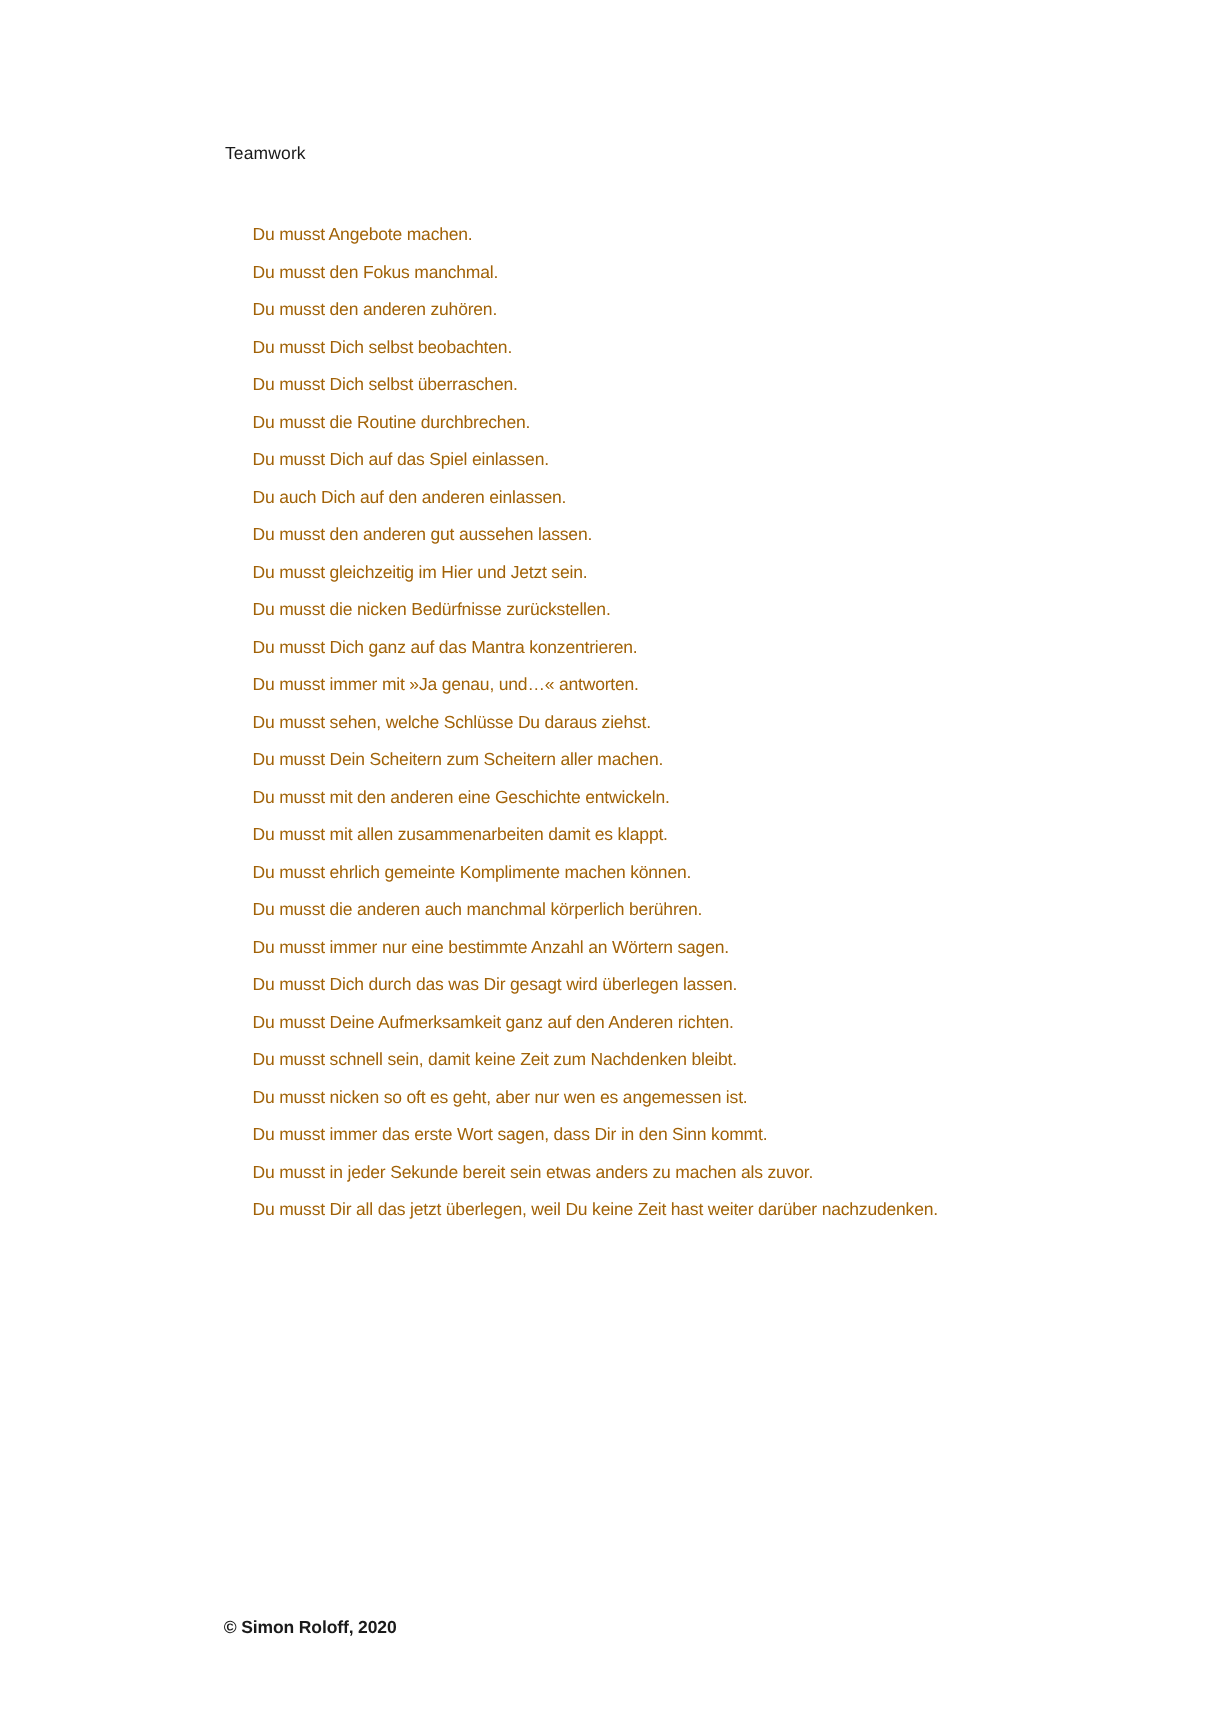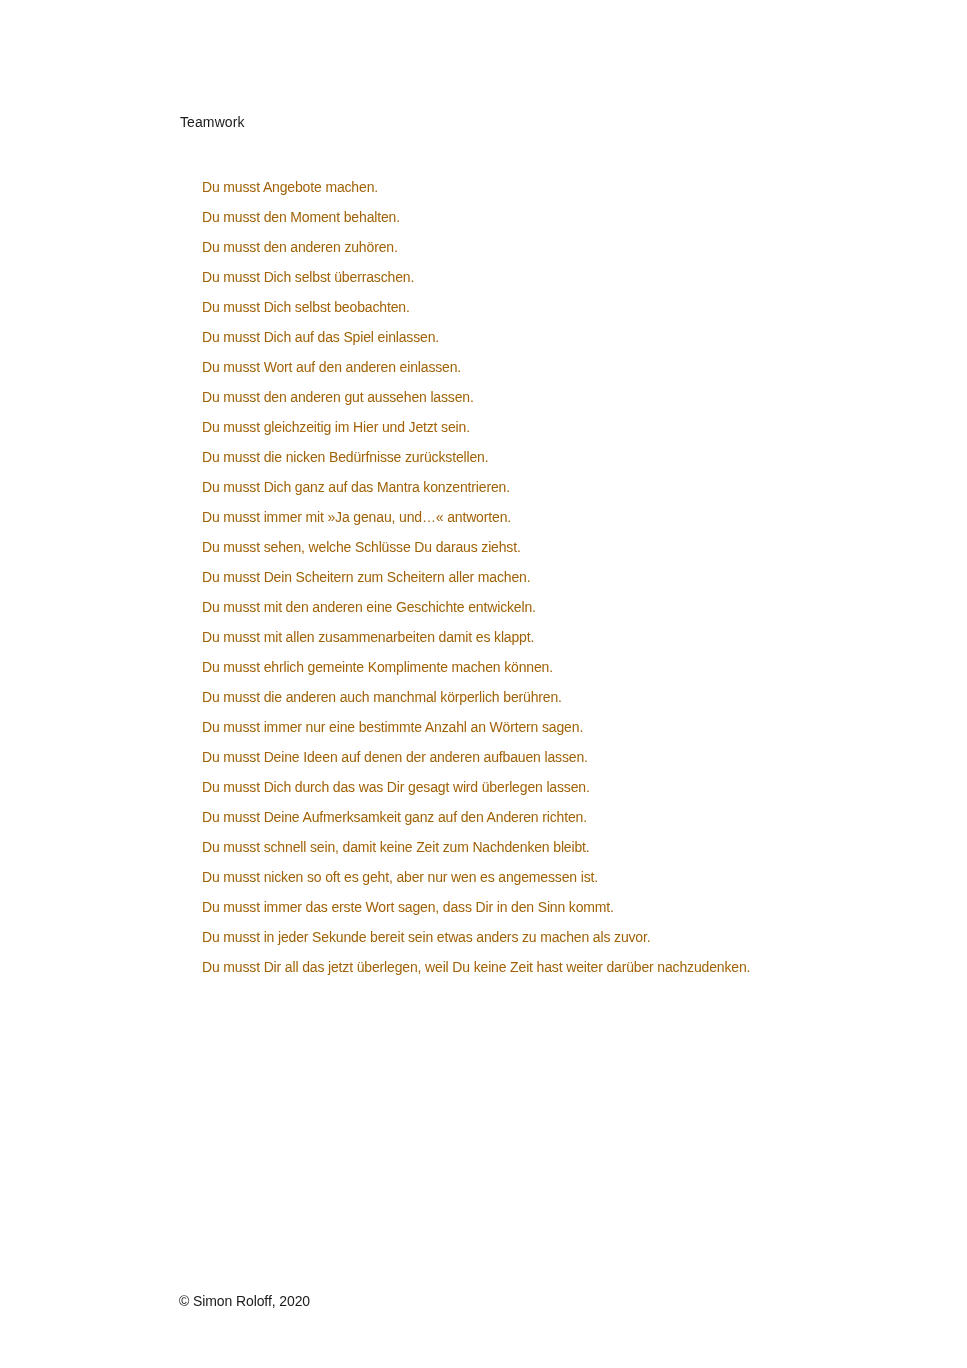--- a/index.html
+++ b/index.html
@@ -42,53 +42,53 @@
     letter-spacing: -0.15px;
     white-space: nowrap;
     color: #a16207;
   }
   .footer {
     position: absolute;
     left: 147px;
     top: 1286px;
     margin: 0;
     font-size: 14px;
-    font-weight: 400;
+    font-weight: 700;
     line-height: 30px;
     letter-spacing: -0.1px;
     color: #1a1a1a;
   }
 </style>
 </head>
 <body>
 
 <div class="page">
   <h1 class="title">Teamwork</h1>
 
   <div class="lines">
       <p class="line">Du musst Angebote machen.</p>
-      <p class="line">Du musst den Moment behalten.</p>
+      <p class="line">Du musst den Fokus manchmal.</p>
       <p class="line">Du musst den anderen zuhören.</p>
+      <p class="line">Du musst Dich selbst beobachten.</p>
       <p class="line">Du musst Dich selbst überraschen.</p>
-      <p class="line">Du musst Dich selbst beobachten.</p>
+      <p class="line">Du musst die Routine durchbrechen.</p>
       <p class="line">Du musst Dich auf das Spiel einlassen.</p>
-      <p class="line">Du musst Wort auf den anderen einlassen.</p>
+      <p class="line">Du auch Dich auf den anderen einlassen.</p>
       <p class="line">Du musst den anderen gut aussehen lassen.</p>
       <p class="line">Du musst gleichzeitig im Hier und Jetzt sein.</p>
       <p class="line">Du musst die nicken Bedürfnisse zurückstellen.</p>
       <p class="line">Du musst Dich ganz auf das Mantra konzentrieren.</p>
       <p class="line">Du musst immer mit »Ja genau, und…« antworten.</p>
       <p class="line">Du musst sehen, welche Schlüsse Du daraus ziehst.</p>
       <p class="line">Du musst Dein Scheitern zum Scheitern aller machen.</p>
       <p class="line">Du musst mit den anderen eine Geschichte entwickeln.</p>
       <p class="line">Du musst mit allen zusammenarbeiten damit es klappt.</p>
       <p class="line">Du musst ehrlich gemeinte Komplimente machen können.</p>
       <p class="line">Du musst die anderen auch manchmal körperlich berühren.</p>
       <p class="line">Du musst immer nur eine bestimmte Anzahl an Wörtern sagen.</p>
-      <p class="line">Du musst Deine Ideen auf denen der anderen aufbauen lassen.</p>
       <p class="line">Du musst Dich durch das was Dir gesagt wird überlegen lassen.</p>
       <p class="line">Du musst Deine Aufmerksamkeit ganz auf den Anderen richten.</p>
       <p class="line">Du musst schnell sein, damit keine Zeit zum Nachdenken bleibt.</p>
       <p class="line">Du musst nicken so oft es geht, aber nur wen es angemessen ist.</p>
       <p class="line">Du musst immer das erste Wort sagen, dass Dir in den Sinn kommt.</p>
       <p class="line">Du musst in jeder Sekunde bereit sein etwas anders zu machen als zuvor.</p>
       <p class="line">Du musst Dir all das jetzt überlegen, weil Du keine Zeit hast weiter darüber nachzudenken.</p>
     </div>
 
   <p class="footer">© Simon Roloff, 2020</p>

